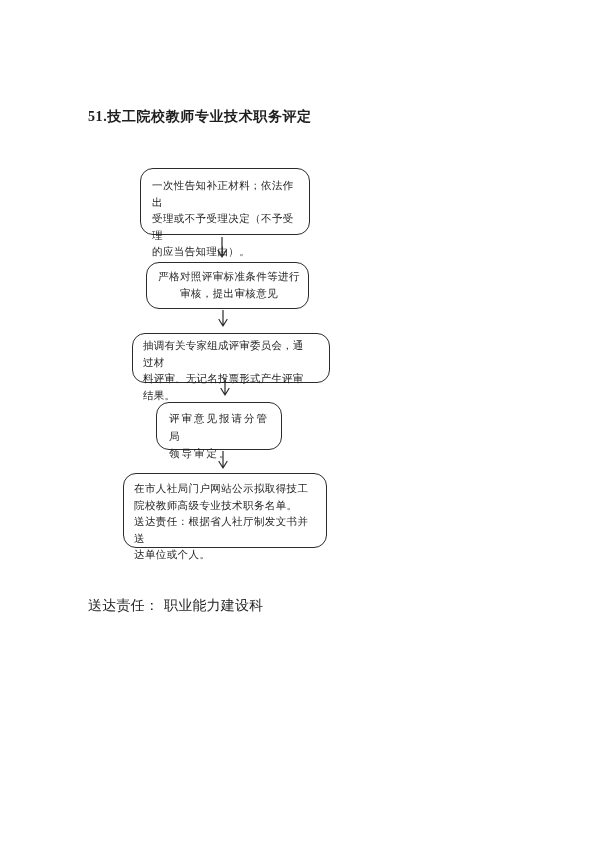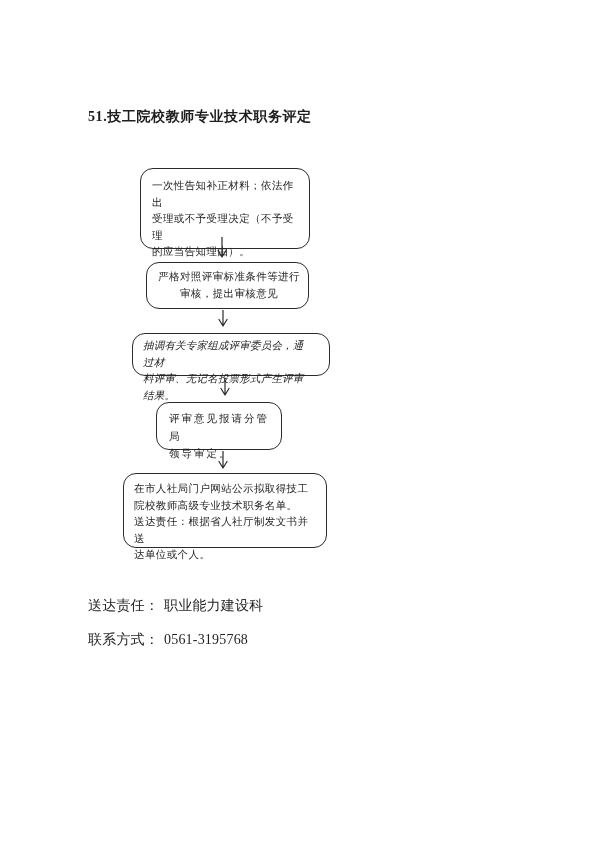--- a/index.html
+++ b/index.html
@@ -30,23 +30,23 @@
     box-sizing: border-box;
     border: 1px solid #2b2b2b;
     border-radius: 13px;
     background: #ffffff;
     font-size: 10.5px;
     line-height: 16.6px;
     letter-spacing: 0.4px;
     color: #1e1e1e;
     white-space: pre-line;
   }
-  .box1 { left: 140px; top: 168px; width: 170px; height: 81px; padding: 9px 8px 0 11px; }
+  .box1 { left: 140px; top: 168px; width: 170px; height: 67px; padding: 9px 8px 0 11px; }
   .box2 { left: 146px; top: 262px; width: 163px; height: 47px; padding: 6px 8px 0 11px; text-align: center; }
-  .box3 { left: 132px; top: 333px; width: 198px; height: 43px; padding: 4px 22px 0 10px; letter-spacing: 0.2px; font-style: italic; }
+  .box3 { left: 132px; top: 333px; width: 198px; height: 50px; padding: 4px 22px 0 10px; letter-spacing: 0.2px; }
   .box4 { left: 156px; top: 402px; width: 126px; height: 48px; padding: 7px 6px 0 12px; letter-spacing: 2px; line-height: 17.5px; }
   .box5 { left: 123px; top: 473px; width: 204px; height: 75px; padding: 7px 7px 0 10px; }
   .arrow {
     position: absolute;
   }
   .a1 { left: 214px; top: 237px; }
   .a2 { left: 215px; top: 310px; }
   .a3 { left: 217px; top: 378px; }
   .a4 { left: 215px; top: 451px; }
   .footer-line {
@@ -102,17 +102,14 @@
 院校教师高级专业技术职务名单。
 送达责任：根据省人社厅制发文书并送
 达单位或个人。</div>
 
   </div>
 
   <div class="footer-line footer-office">
     <span>送达责任：</span><span class="footer-value">职业能力建设科</span>
   </div>
 
-  <div class="footer-line footer-contact">
-    <span>联系方式：</span><span class="footer-value">0561-3195768</span>
-  </div>
 
 </div>
 
 </body></html>

